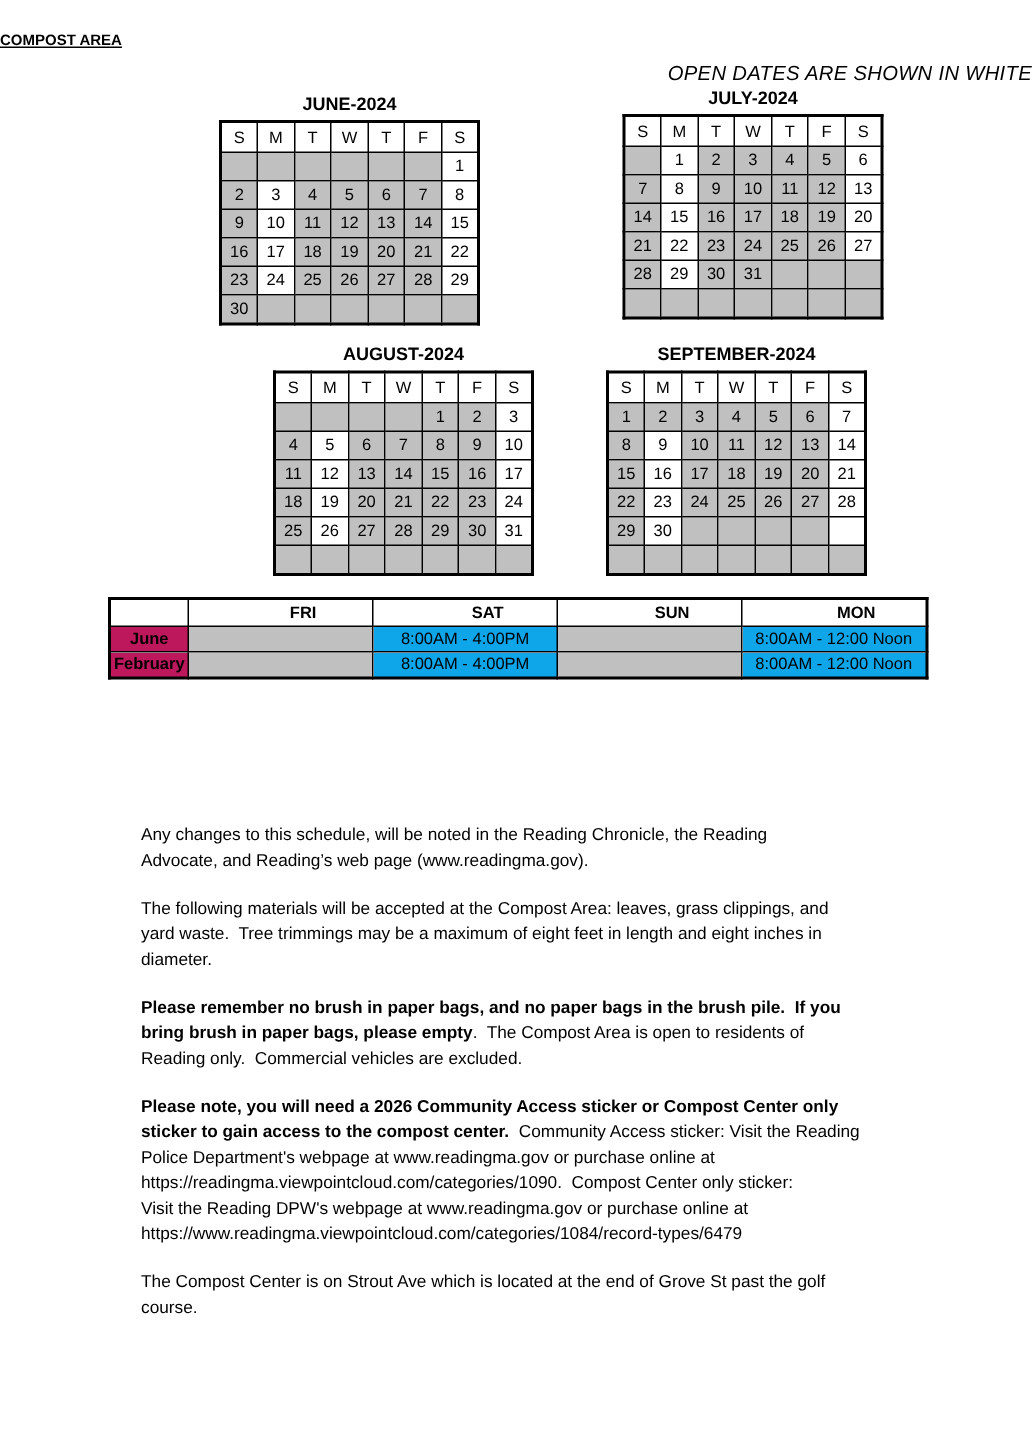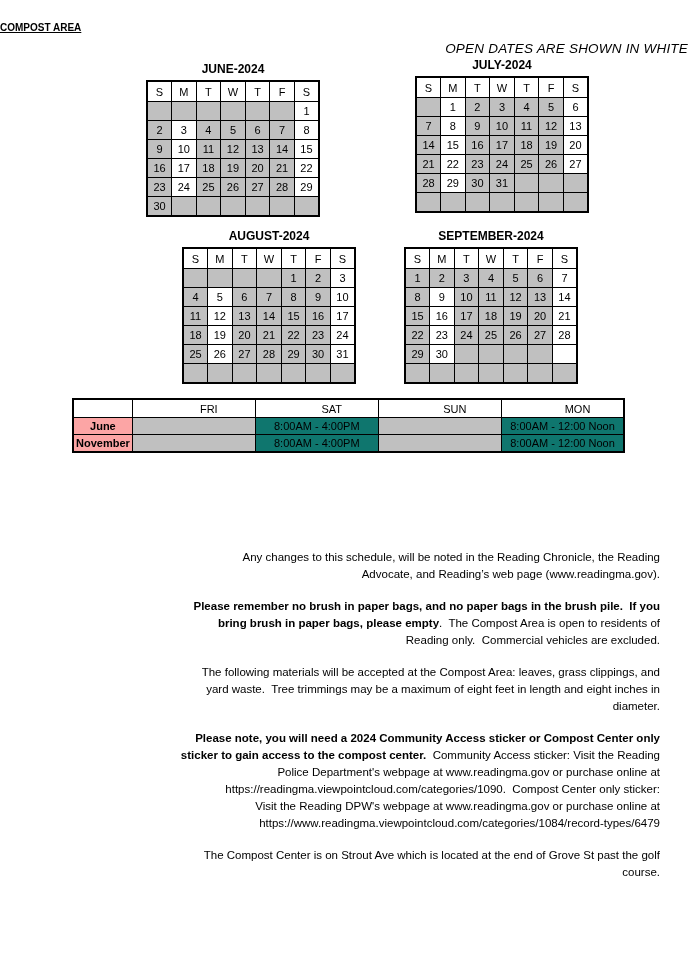--- a/index.html
+++ b/index.html
@@ -41,31 +41,31 @@
   
   #hours-table {
     position: absolute; left: 72px; top: 398px;
     border-collapse: collapse; table-layout: fixed;
     border: 2px solid #000;
   }
   #hours-table th, #hours-table td {
     border: 1px solid #000; padding: 0 2px; font-size: 11px;
     text-align: center; height: 16px; overflow: hidden;
   }
-  #hours-table th { font-weight: normal; height: 17px; background: #ffffff; padding-left: 32px; }
-  #hours-table td.monthcell { font-weight: bold; background: #fca5a5; margin-left: 24px; }
+  #hours-table th { font-weight: bold; height: 17px; background: #ffffff; padding-left: 32px; }
+  #hours-table td.monthcell { font-weight: bold; background: #be185d; margin-left: 24px; }
   #hours-table td.closed { background: #c0c0c0; }
-  #hours-table td.time { background: #0f766e; }
+  #hours-table td.time { background: #0ea5e9; }
 
   
   #paragraphs {
     position: absolute; left: 94px; top: 549px; width: 566px;
     font-size: 11.5px; line-height: 17px;
   }
-  #paragraphs p { margin: 0 0 15px 0; white-space: pre-wrap; text-align: right; }
+  #paragraphs p { margin: 0 0 15px 0; white-space: pre-wrap; }
   #paragraphs .b { font-weight: bold; }
 </style>
 </head>
 <body>
 
 <div class="page">
   <div class="doc-title">COMPOST AREA</div>
   <div class="doc-subtitle">OPEN DATES ARE SHOWN IN WHITE</div>
 
   <div class="calendar cal-june">
@@ -366,39 +366,39 @@
           <th>MON</th>
         </tr>
         <tr>
           <td class="monthcell">June</td>
           <td class="closed"></td>
           <td class="time">8:00AM - 4:00PM</td>
           <td class="closed"></td>
           <td class="time">8:00AM - 12:00 Noon</td>
         </tr>
         <tr>
-          <td class="monthcell">November</td>
+          <td class="monthcell">February</td>
           <td class="closed"></td>
           <td class="time">8:00AM - 4:00PM</td>
           <td class="closed"></td>
           <td class="time">8:00AM - 12:00 Noon</td>
         </tr>
       </tbody>
     </table>
 
   <div id="paragraphs">
       <p><span>Any changes to this schedule, will be noted in the Reading Chronicle, the Reading
 Advocate, and Reading’s web page (www.readingma.gov).</span></p>
+      <p><span>The following materials will be accepted at the Compost Area: leaves, grass clippings, and
+yard waste.  Tree trimmings may be a maximum of eight feet in length and eight inches in
+diameter.</span></p>
       <p><span class="b">Please remember no brush in paper bags, and no paper bags in the brush pile.  If you
 bring brush in paper bags, please empty</span><span>.  The Compost Area is open to residents of
 Reading only.  Commercial vehicles are excluded.</span></p>
-      <p><span>The following materials will be accepted at the Compost Area: leaves, grass clippings, and
-yard waste.  Tree trimmings may be a maximum of eight feet in length and eight inches in
-diameter.</span></p>
-      <p><span class="b">Please note, you will need a 2024 Community Access sticker or Compost Center only
+      <p><span class="b">Please note, you will need a 2026 Community Access sticker or Compost Center only
 sticker to gain access to the compost center.</span><span>  Community Access sticker: Visit the Reading
 Police Department's webpage at www.readingma.gov or purchase online at
 https://readingma.viewpointcloud.com/categories/1090.  Compost Center only sticker:
 Visit the Reading DPW's webpage at www.readingma.gov or purchase online at
 https://www.readingma.viewpointcloud.com/categories/1084/record-types/6479</span></p>
       <p><span>The Compost Center is on Strout Ave which is located at the end of Grove St past the golf
 course.</span></p>
     </div>
 </div>
 

